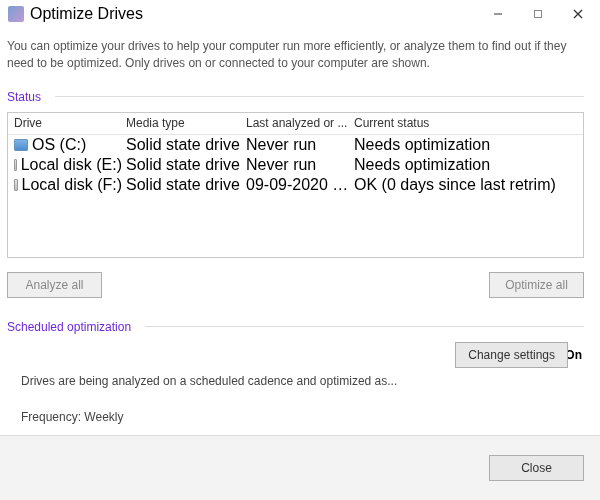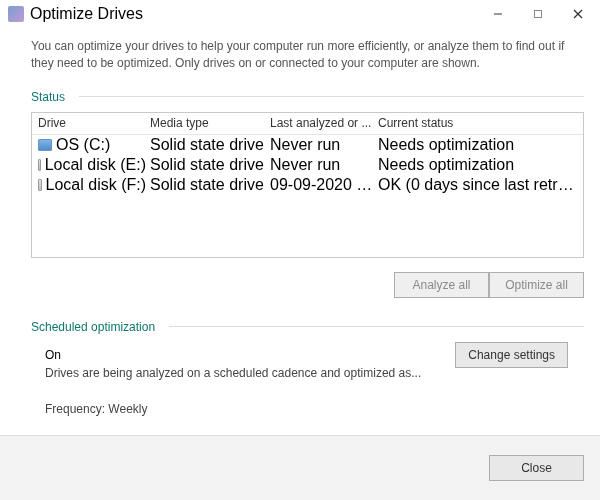--- a/index.html
+++ b/index.html
@@ -29,29 +29,29 @@
   }
   .titlebar-title { flex: 0 0 auto; font-size: 16px; }
   .titlebar-spacer { flex: 1; }
   .winbtn {
     width: 40px; height: 28px;
     display: flex; align-items: center; justify-content: center;
     color: #333;
   }
   .winbtn svg { width: 10px; height: 10px; }
   .content {
-    padding: 10px 16px 0 31px;
+    padding: 10px 16px 0 7px;
   }
   .intro {
     color: #555; line-height: 1.4; margin-bottom: 18px;
   }
   .section-header {
     display: flex; align-items: center; margin-bottom: 8px;
   }
-  .section-header .label { color: #0f766e; margin-right: 14px; }
+  .section-header .label { color: #6d28d9; margin-right: 14px; }
   .section-header .rule { flex: 1; height: 1px; background: #ddd; }
   .drive-table {
     border: 1px solid #c9c9c9;
     height: 146px;
     overflow: hidden;
   }
   .dt-head, .dt-row {
     display: grid;
     grid-template-columns: 112px 120px 108px 1fr;
     align-items: center;
@@ -64,42 +64,42 @@
     height: 22px;
   }
   .dt-head > div { padding: 0 2px; white-space: nowrap; overflow: hidden; text-overflow: ellipsis; }
   .dt-row { height: 20px; font-size: 16px; }
   .dt-row > div { padding: 0 2px; white-space: nowrap; overflow: hidden; text-overflow: ellipsis; }
   .drive-cell { display: flex; align-items: center; gap: 4px; }
   .drive-icon { width:14px; height:12px; display:inline-block; }
   .os-icon { background: linear-gradient(180deg,#7fb3e8 0%,#4f8dcc 100%); border:1px solid #6a94c0; border-radius:1px;}
   .hdd-icon { background: linear-gradient(180deg,#e5e5e5 0%,#bdbdbd 100%); border:1px solid #9a9a9a; border-radius:1px;}
   .btnrow {
-    display: flex; justify-content: flex-end; 
+    display: flex; justify-content: space-between; 
     margin-top: 14px;
   }
   .btn {
     min-width: 95px;
     height: 26px;
     border: 1px solid #adadad;
     background: #e8e8e8;
     font-size: 12px;
     display: flex; align-items: center; justify-content: center;
     padding: 0 12px;
     color: #333;
   }
   .btn.disabled { color: #8a8a8a; background:#efefef; }
   .sched {
     margin-top: 22px;
   }
   .sched-body {
     padding: 6px 2px 0 14px;
     position: relative;
   }
-  .sched-on { font-weight: normal; margin-bottom: 4px; }
+  .sched-on { font-weight: bold; margin-bottom: 12px; text-align: right; }
   .sched-desc { color: #444; margin-bottom: 22px; }
   .sched-freq { color: #444; }
   .change-settings {
     position: absolute; right: 16px; top: 0;
   }
   .footer {
     position: absolute;
     left: 0; right: 0; bottom: 0;
     height: 65px;
     border-top: 1px solid #ddd;

